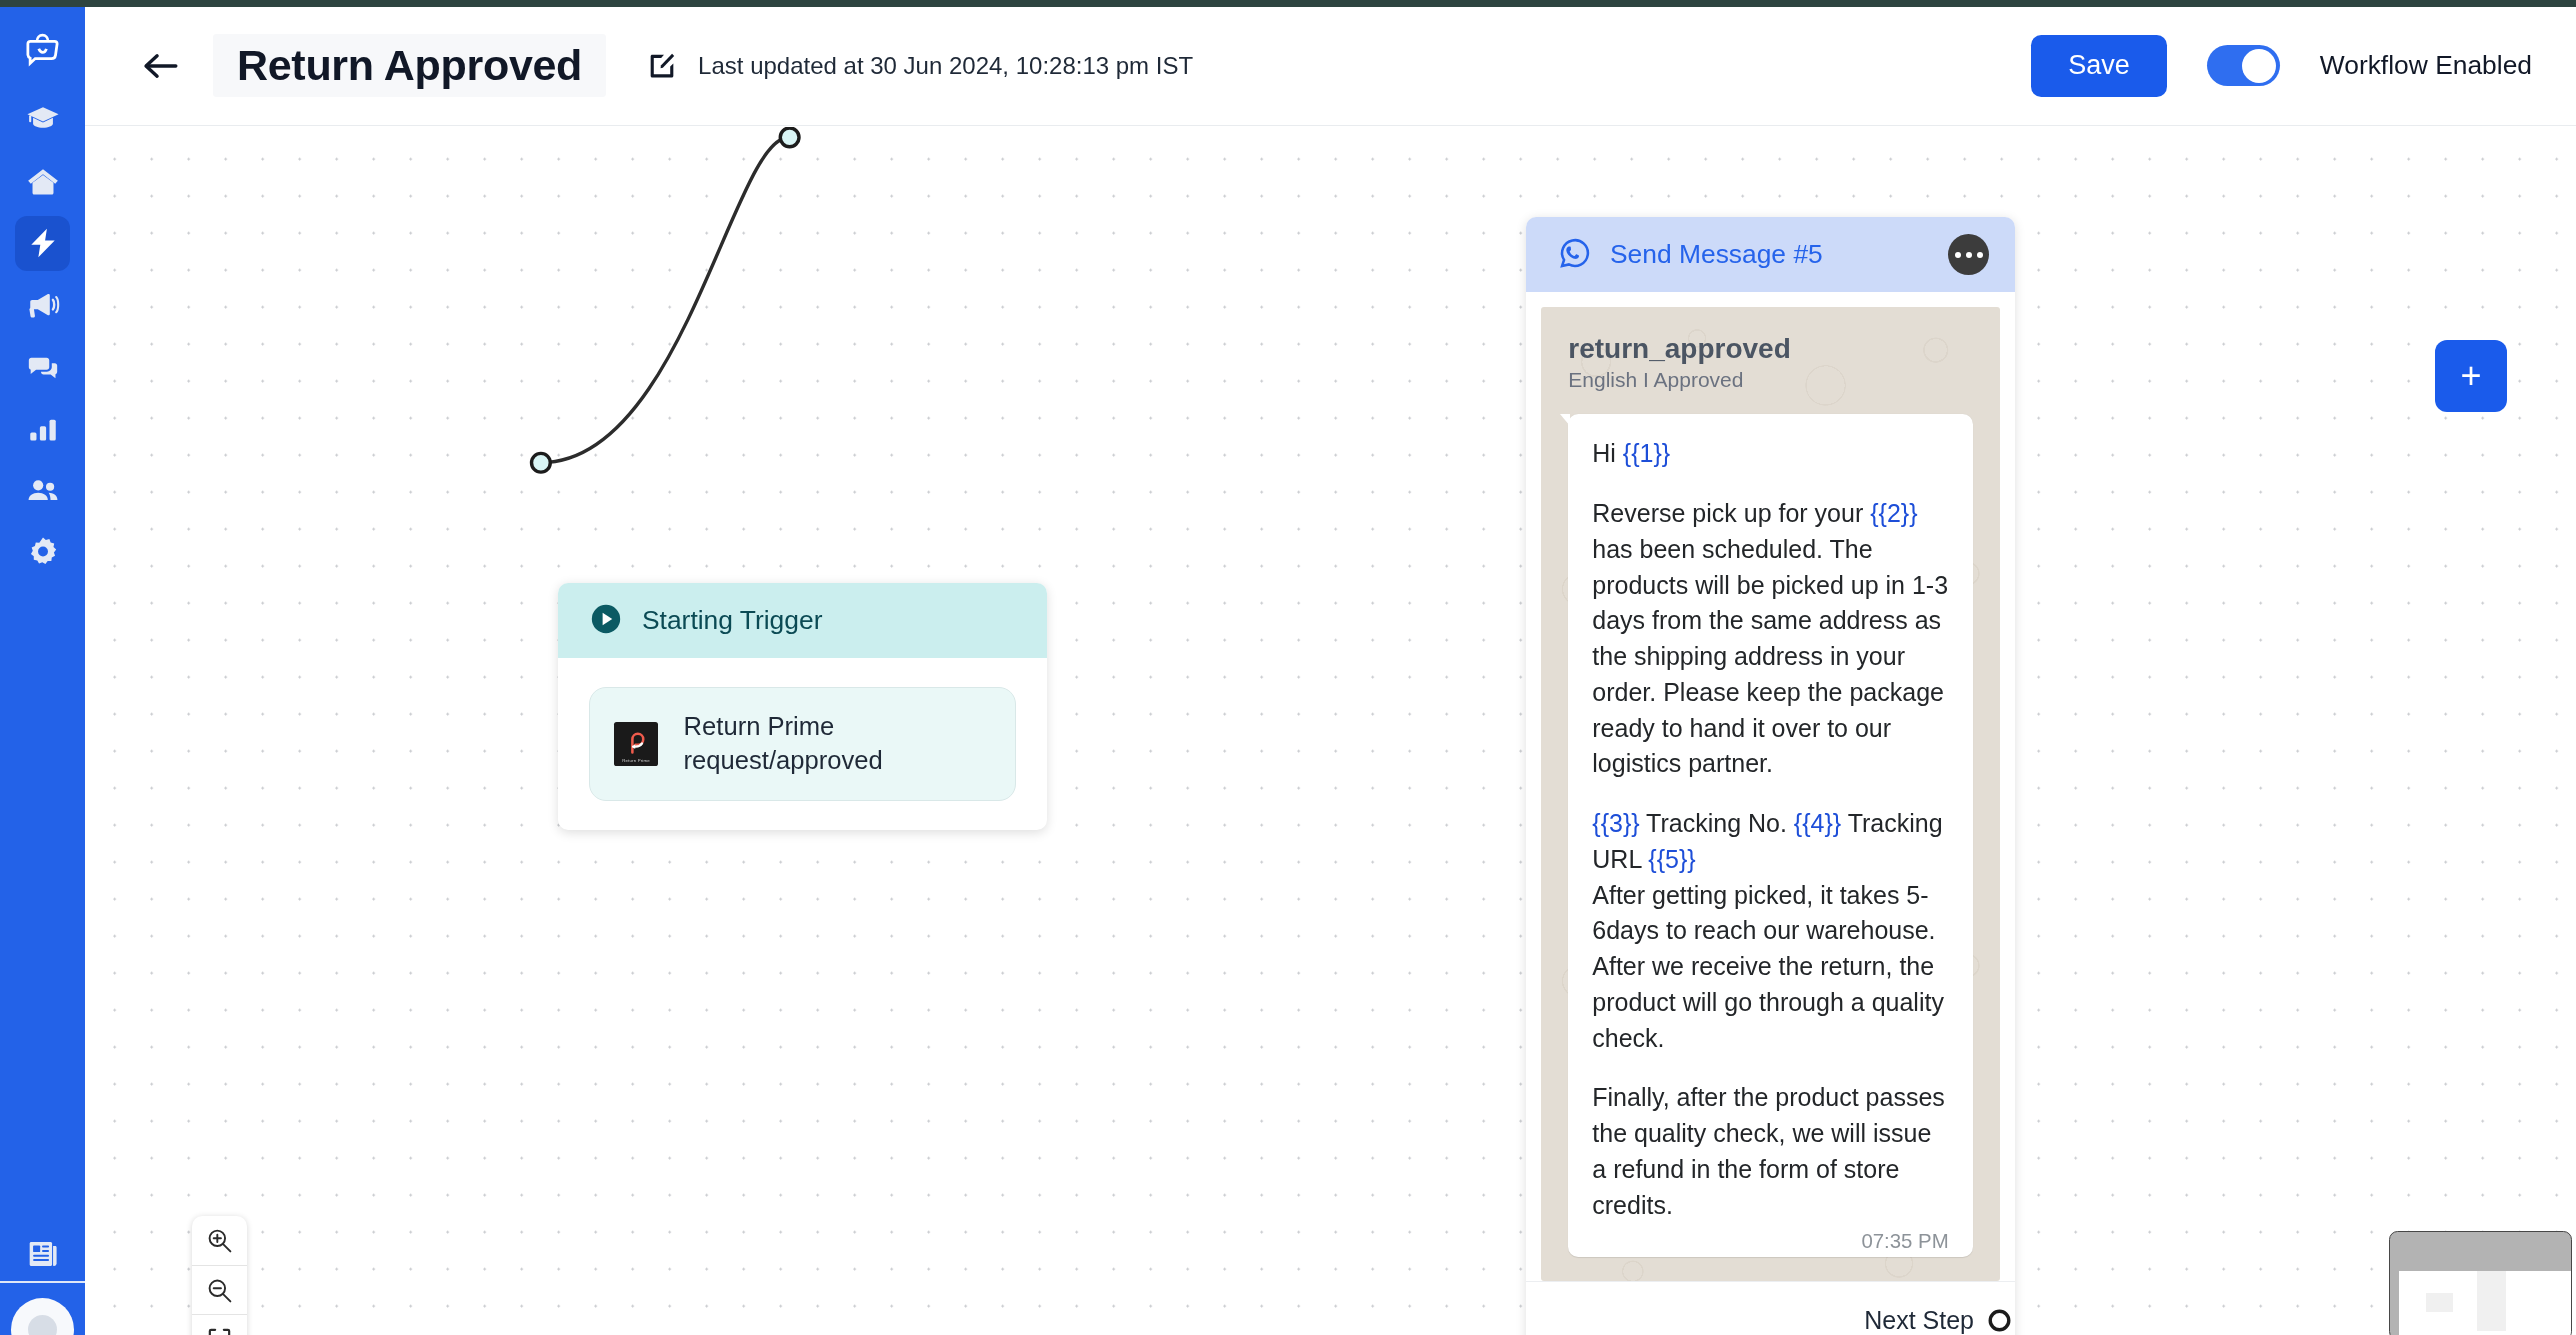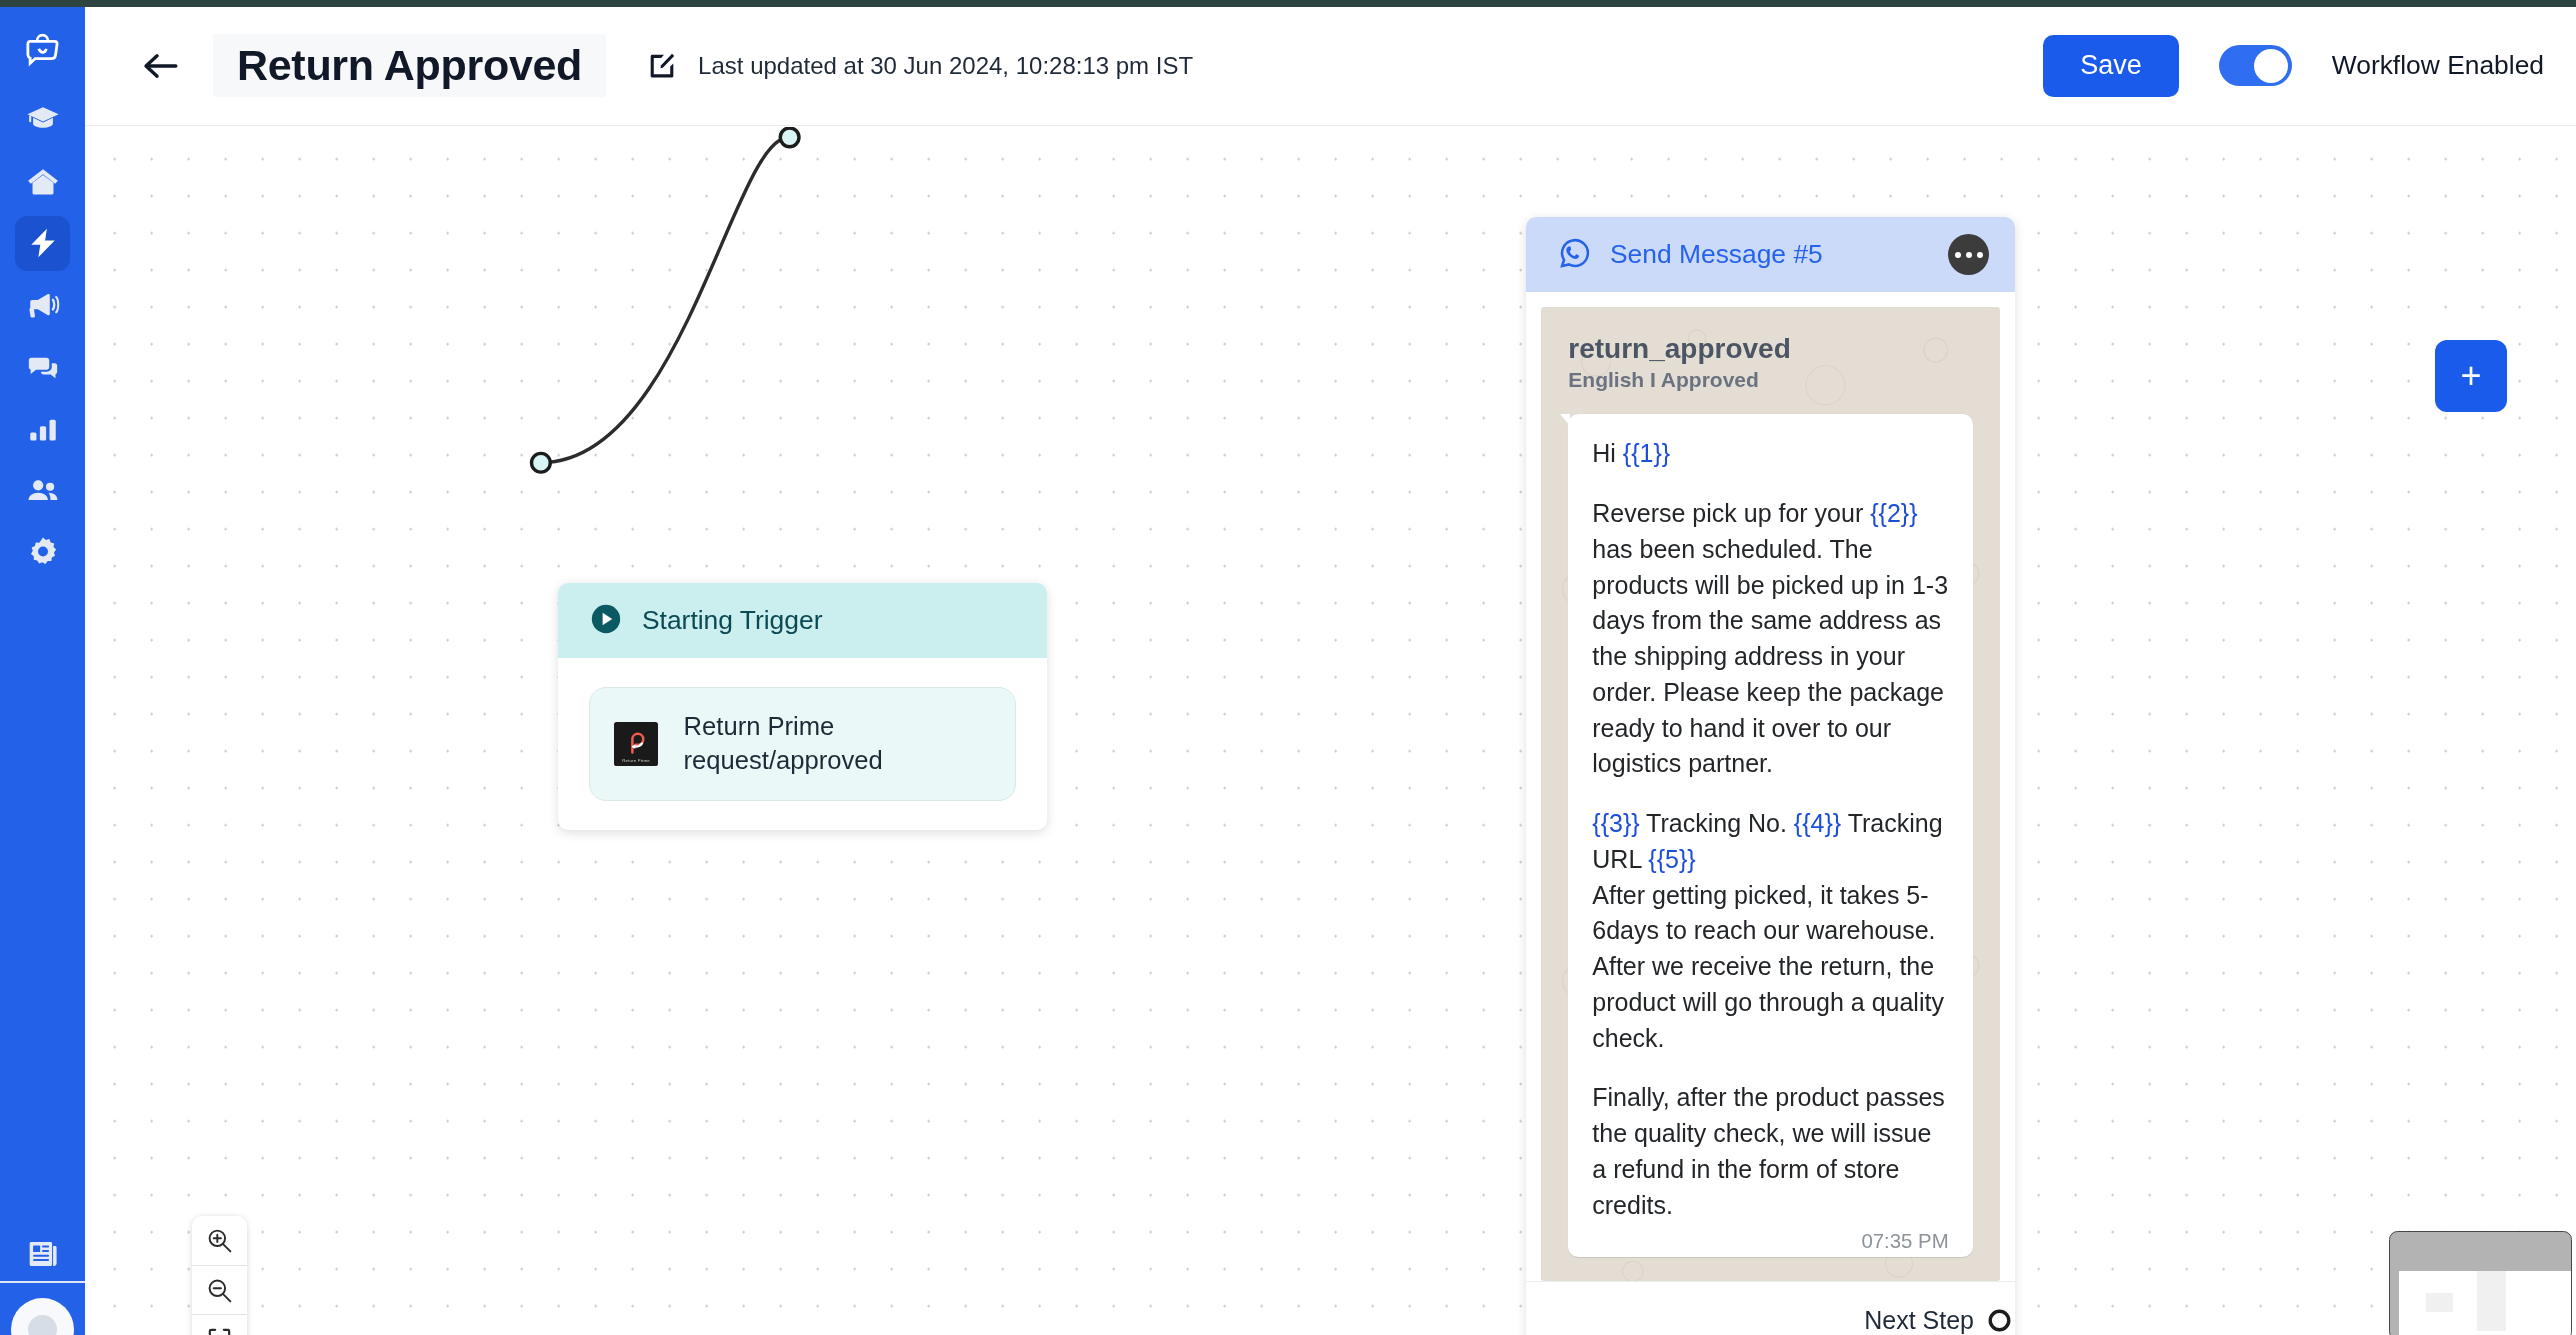--- a/index.html
+++ b/index.html
@@ -64,21 +64,21 @@
   }
   .title-box {
     margin-left: 29px; height: 63px; min-width: 366px;
     background: #f7f8fa; border-radius: 3.4px;
     display: flex; align-items: center; padding: 0 24px;
   }
   .title-text { font-size: 43px; font-weight: bold; color: #111827; letter-spacing: -0.3px; }
   .edit-icon { margin-left: 37px; width: 37px; height: 37px; display:flex; align-items:center; justify-content:center; cursor:pointer;}
   .updated-text { margin-left: 18px; font-size: 24px; color: #1f2937; }
   .header-right {
-    margin-left: auto; margin-right: 32px;
+    margin-left: auto; margin-right: 44px;
     display: flex; align-items: center; gap: 40px;
   }
   .save-btn {
     background: #1a5beb; color: #fff; border: none; border-radius: 10.2px;
     font-size: 27px; font-family: "Liberation Sans", sans-serif;
     padding: 15.3px 37px; cursor: pointer;
   }
   .toggle {
     width: 73px; height: 41px; border-radius: 22px; background: #2f6ef0;
     position: relative; cursor: pointer;
@@ -173,21 +173,21 @@
       radial-gradient(circle at 78% 44%, transparent 12.8px, #d6cec2 12.8px, #d6cec2 14px, transparent 14.5px),
       radial-gradient(circle at 8% 72%, transparent 14.5px, #d6cec2 14.5px, #d6cec2 15.8px, transparent 16px),
       radial-gradient(circle at 40% 84%, transparent 8.5px, #d6cec2 8.5px, #d6cec2 9.8px, transparent 10.2px),
       radial-gradient(circle at 70% 90%, transparent 18px, #d6cec2 18px, #d6cec2 19px, transparent 19.6px),
       radial-gradient(circle at 93% 68%, transparent 10.2px, #d6cec2 10.2px, #d6cec2 11.5px, transparent 12px);
     background-repeat: repeat;
     background-size: 100% 392px;
     pointer-events: none;
   }
   .tpl-name { position: relative; font-size: 28px; font-weight: bold; color: #4b5563; }
-  .tpl-sub { position: relative; font-size: 21px; color: #6b7280; margin-top: 3.4px; font-weight: bold; }
+  .tpl-sub { position: relative; font-size: 21px; color: #6b7280; margin-top: 3.4px; }
   .bubble {
     position: relative; margin-top: 22px;
     background: #ffffff; border-radius: 10.2px;
     padding: 22px 24px 4px 24px;
     box-shadow: 0 0.9px 0.9px rgba(0,0,0,0.10);
   }
   .bubble::after {
     content: ""; position: absolute; left: -8.5px; top: 0;
     border-width: 0 10.2px 12px 0; border-style: solid;
     border-color: transparent #ffffff transparent transparent;

